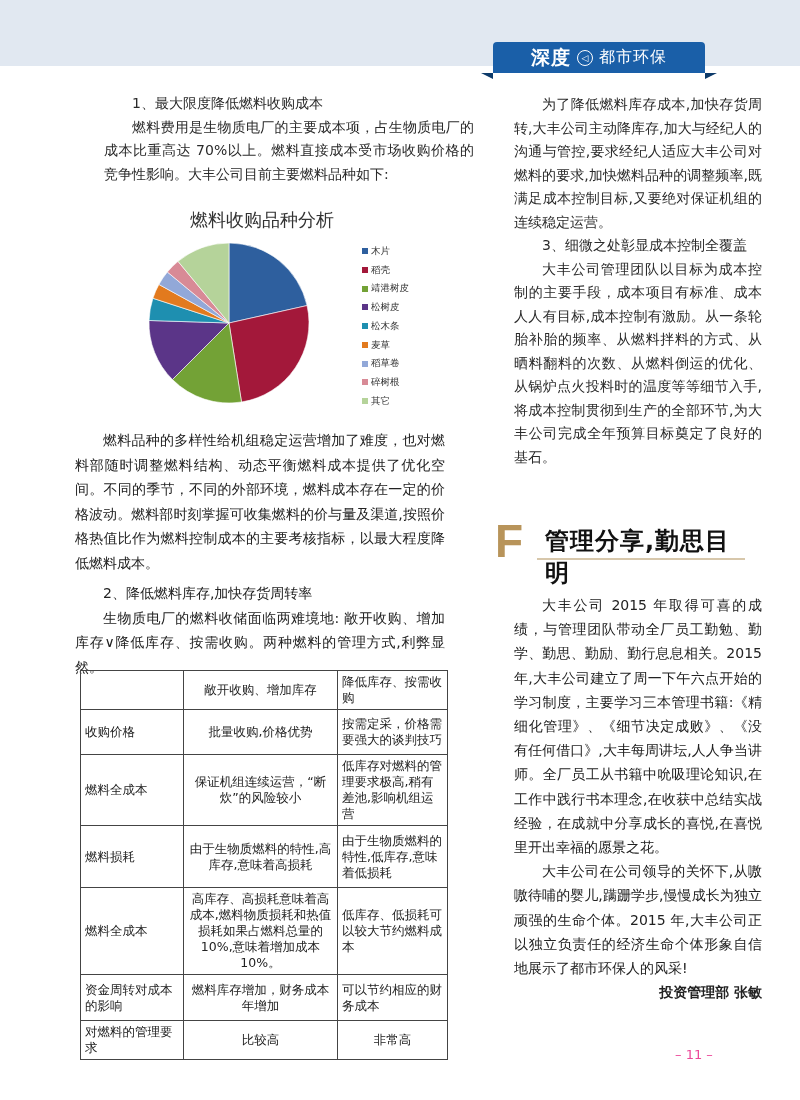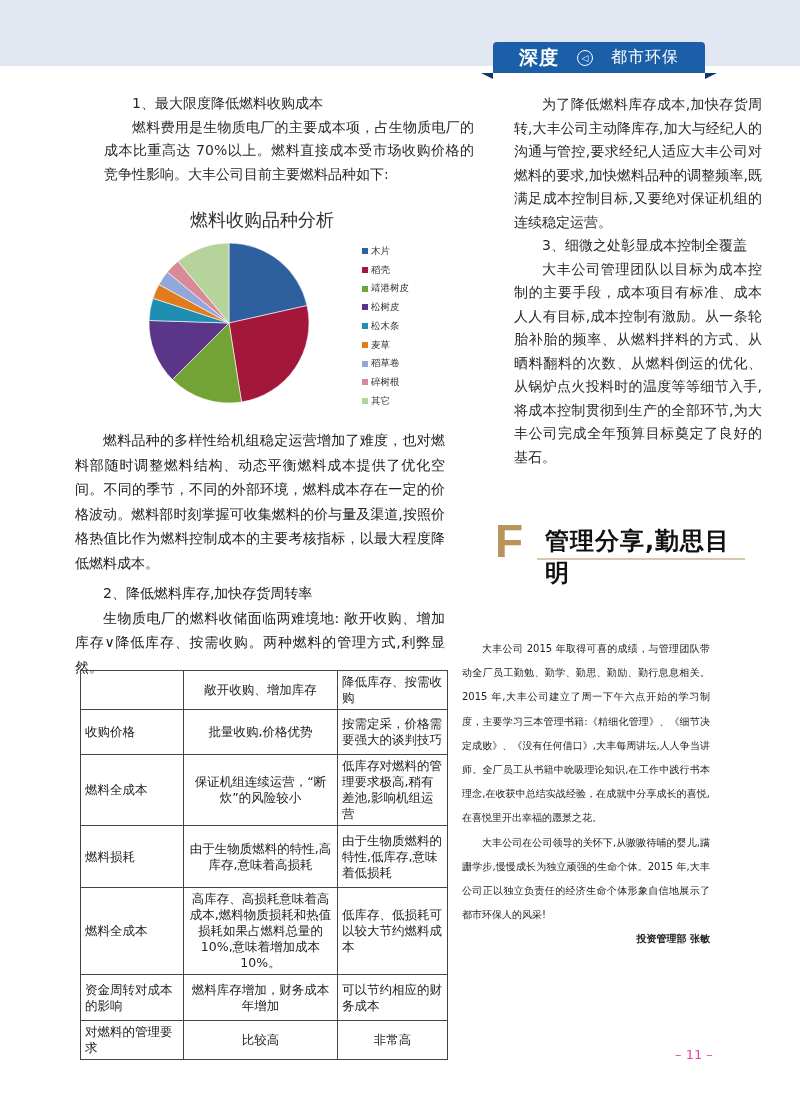--- a/index.html
+++ b/index.html
@@ -5,21 +5,21 @@
   html, body { margin:0; padding:0; }
   body {
     width:800px; height:1100px; position:relative; overflow:hidden;
     background:#ffffff; color:#222;
     font-family:"DejaVu Sans", "Liberation Sans", sans-serif;
   }
   .top-band { position:absolute; left:0; top:0; width:800px; height:66px; background:#e1e8f1; }
   .header-tab {
     position:absolute; left:493px; top:42px; width:212px; height:31px;
     background:#1a5fa8; border-radius:4px 4px 0 0;
-    display:flex; align-items:center; justify-content:center; gap:18px;
+    display:flex; align-items:center; justify-content:center; gap:6px;
     color:#fff;
   }
   .header-tab .fold-l, .header-tab .fold-r {
     position:absolute; bottom:-6px; width:0; height:0;
     border-top:6px solid #0d3a6a;
   }
   .header-tab .fold-l { left:-12px; border-left:12px solid transparent; }
   .header-tab .fold-r { right:-12px; border-right:12px solid transparent; }
   .tab-main { font-weight:bold; font-size:19px; letter-spacing:1px; }
   .tab-circle {
@@ -50,21 +50,21 @@
   table.cmp td { border:1px solid #444; padding:3px 4px; vertical-align:middle; }
   table.cmp td.c0 { width:94px; text-align:left; }
   table.cmp td.c1 { width:145px; text-align:center; }
   table.cmp td.c2 { text-align:left; }
 
   .section-f { position:absolute; left:495px; top:518px; width:250px; height:48px; }
   .f-letter { position:absolute; left:0; top:0; font-size:46px; font-weight:bold; color:#b8945a; line-height:46px; font-family:"Liberation Sans", sans-serif; }
   .f-title { position:absolute; left:50px; top:7px; font-size:24px; font-weight:bold; color:#111; letter-spacing:1px; }
   .f-line { position:absolute; left:42px; top:40px; width:208px; height:2px; background:#d7c7ab; }
 
-  .col-right2 { position:absolute; left:462px; top:593px; width:248px; font-size:10px; line-height:24.2px;margin-top:44px; }
+  .col-right2 { position:absolute; left:514px; top:593px; width:248px; font-size:14px; line-height:24.2px; }
   .signature { text-align:right; font-weight:bold; margin-top:0; }
   .page-num { position:absolute; left:675px; top:1047px; font-size:13px; color:#ec4899; }
 </style>
 </head>
 <body>
 
 <div class="top-band"></div>
 <div class="header-tab">
   <span class="fold-l"></span>
   <span class="tab-main">深度</span>

